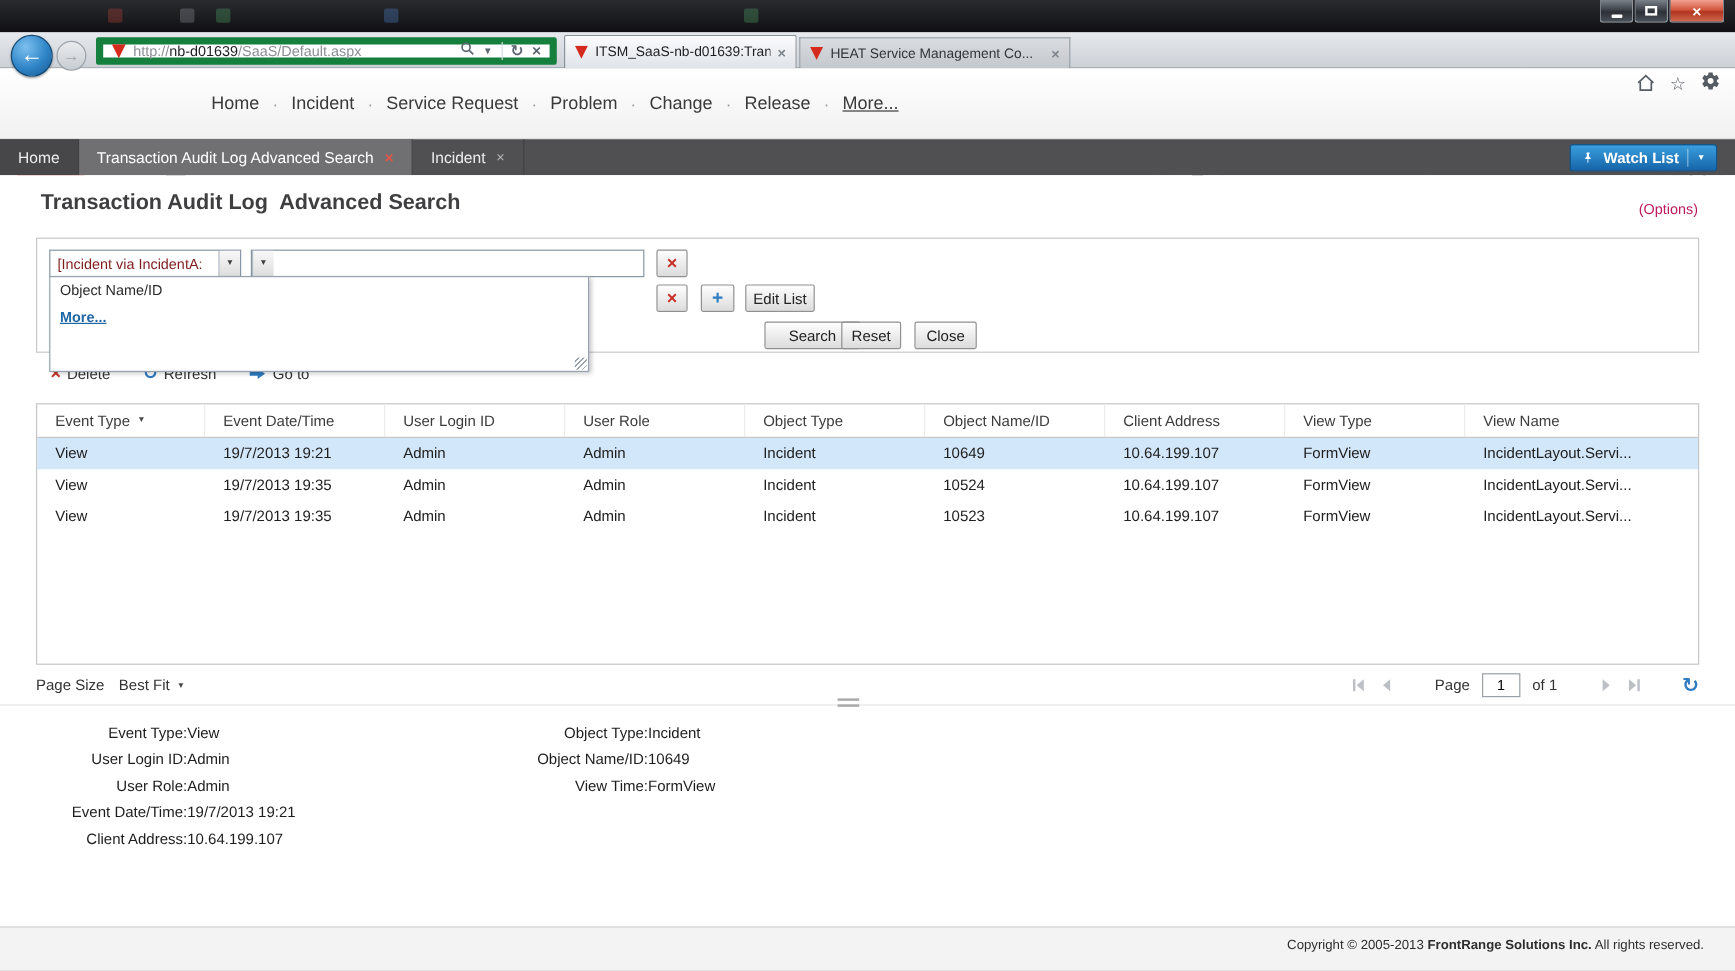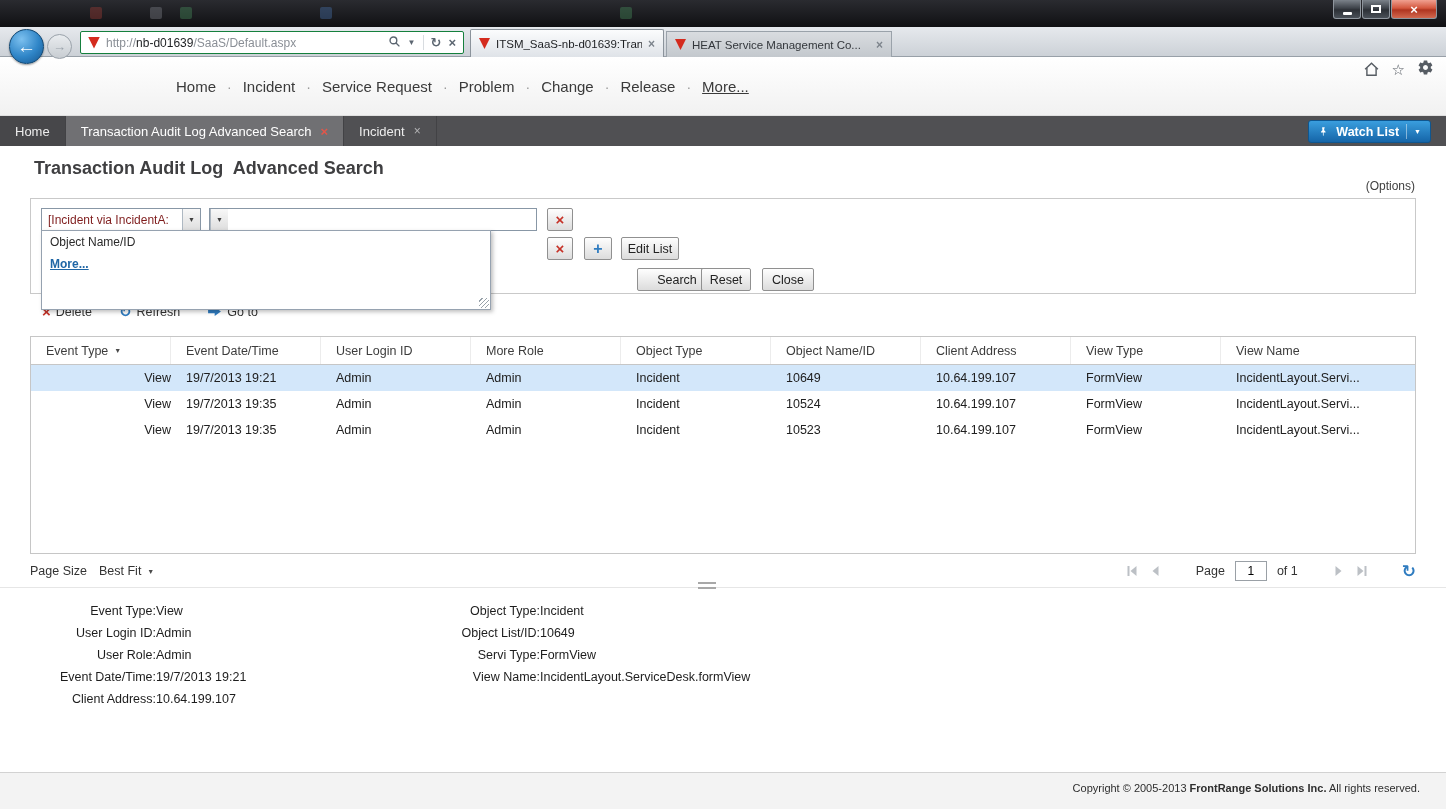--- a/index.html
+++ b/index.html
@@ -22,21 +22,21 @@
   .browserbar { position:absolute; top:27px; left:0; right:0; height:30px;
      background:linear-gradient(#e6e9ed,#ccd1d7); border-bottom:1px solid #98a0a8; }
   .back-btn { position:absolute; left:9px; top:29px; width:35px; height:35px; border-radius:50%;
      background:radial-gradient(circle at 35% 28%, #7cc0ef 0%, #2f85c7 55%, #16568f 100%);
      border:1px solid #0f4672; z-index:30; display:flex; align-items:center; justify-content:center;
      color:#fff; font-size:19px; font-weight:bold; box-shadow:0 1px 2px rgba(0,0,0,.4); cursor:pointer; }
   .fwd-btn { position:absolute; left:47px; top:34px; width:25px; height:25px; border-radius:50%;
      background:linear-gradient(#e9ecef,#c8cdd2); border:1px solid #9aa2aa; z-index:29;
      display:flex; align-items:center; justify-content:center; color:#9aa2aa; font-size:13px; }
   .urlbar { position:absolute; left:80px; top:31px; width:384px; height:23px; background:#fff;
-     border:1px solid #15803d; border-radius:2px; display:flex; align-items:center; padding:0 5px; z-index:25; }
+     border:6px solid #15803d; border-radius:2px; display:flex; align-items:center; padding:0 5px; z-index:25; }
   .url-fav { width:12px; height:12px; margin:0 6px 0 2px; background:#d42b1e; clip-path:polygon(0 0,100% 0,50% 100%); flex:none; }
   .url-text { flex:1; font-size:12px; color:#8a8f96; white-space:nowrap; overflow:hidden; }
   .url-text .domain { color:#1c1e21; }
   .url-icons { display:flex; align-items:center; gap:7px; padding-right:2px; color:#5b6570; }
   .url-arrow { font-size:8px; color:#5b6570; }
   .url-refresh { font-size:13px; font-weight:bold; color:#5b6570; }
   .url-stop { font-size:13px; font-weight:bold; color:#5b6570; }
   .url-sep { width:1px; height:15px; background:#d8dce0; }
   .btab { position:absolute; display:flex; align-items:center; gap:6px; padding:0 8px; font-size:11.5px; cursor:pointer; }
   .btab.active { left:470px; top:29px; width:194px; height:28px; z-index:24;
@@ -84,21 +84,21 @@
   .tab-x-gray { color:#b4b4b6; font-size:12px; }
   .watchlist { position:absolute; right:15px; top:120px; height:23px; display:flex; align-items:center; padding:0 9px;
      background:linear-gradient(#3a9ede,#1565a8); border:1px solid #0f568f; border-radius:3px; color:#fff;
      font-size:12.5px; font-weight:bold; gap:7px; cursor:pointer; }
   .wl-sep { width:1px; height:15px; background:rgba(255,255,255,.45); }
   .wl-arrow { font-size:7px; }
 
   
   .content { position:absolute; top:146px; left:0; right:0; bottom:37px; background:#fff; }
   .page-title { position:absolute; left:34px; top:12px; font-size:18px; font-weight:bold; color:#3f3f41; white-space:pre; }
-  .options-link { position:absolute; right:31px; top:21px; font-size:12px; color:#404040; cursor:pointer;margin-top:12px; }
+  .options-link { position:absolute; right:31px; top:21px; font-size:12px; color:#be185d; cursor:pointer; }
 
   .search-panel { position:absolute; left:30px; top:52px; width:1386px; height:96px; border:1px solid #c9c9c9; background:#fff; }
   .combo { position:absolute; height:23px; border:1px solid #8897a6; background:#fff; display:flex; cursor:pointer; }
   .combo-text { flex:1; font-size:12px; color:#7f1d1d; padding:4px 6px 0; white-space:nowrap; overflow:hidden; }
   .combo-arrow { width:18px; border-left:1px solid #aeb8c2; background:linear-gradient(#f8f8f8,#dedede);
      display:flex; align-items:center; justify-content:center; font-size:7px; color:#3f3f3f; }
   .sbtn { position:absolute; height:23px; background:linear-gradient(#fefefe,#dcdcdc); border:1px solid #909090; border-radius:2px;
      display:flex; align-items:center; justify-content:center; font-size:12.5px; color:#222; cursor:pointer; }
   .xglyph { color:#c63228; font-size:15px; font-weight:bold; line-height:1; }
   .plusglyph { color:#2f7cc0; font-size:16px; font-weight:bold; line-height:1; }
@@ -118,21 +118,21 @@
 
   .grid { position:absolute; left:30px; top:190px; width:1386px; height:218px; border:1px solid #c6c6c6; background:#fff; }
   .ghead { display:flex; height:28px; border-bottom:1px solid #c6c6c6; align-items:stretch; }
   .gh { padding-left:15px; font-size:12.5px; color:#3c3c3c; display:flex; align-items:center; gap:6px;
      border-right:1px solid #ececec; cursor:pointer; white-space:nowrap; overflow:hidden; }
   .gh:last-child { border-right:none; }
   .sort-arrow { font-size:7px; color:#4a4a4a; }
   .grow { display:flex; height:26px; align-items:center; font-size:12.5px; color:#202020; cursor:pointer; }
   .grow.selected { background:#d3e7fa; }
   .gc { padding-left:15px; white-space:nowrap; overflow:hidden; }
-  .w0{width:140px; flex:none;text-align:right;} .w1{width:150px; flex:none;} .w8{flex:1;}
+  .w0{width:140px; flex:none;} .w1{width:150px; flex:none;} .w8{flex:1;}
 
   .pager { position:absolute; left:30px; top:408px; width:1386px; height:34px; display:flex; align-items:center; font-size:12.5px; color:#333; }
   .pg-bestfit { display:flex; align-items:center; gap:6px; margin-left:12px; cursor:pointer; }
   .pg-arrow { font-size:7px; color:#4a4a4a; }
   .pg-right { margin-left:auto; display:flex; align-items:center; gap:10px; }
   .pg-ico { display:flex; align-items:center; justify-content:center; cursor:pointer; }
   .pg-input { width:32px; height:20px; border:1px solid #9aa0a6; font-size:12px; text-align:center; font-family:inherit; }
   .pg-gap { width:14px; }
   .pg-refresh { color:#2f7cc0; font-size:17px; font-weight:bold; cursor:pointer; line-height:1; }
 
@@ -360,21 +360,21 @@
           <span>Event Type</span>
           <span class="sort-arrow">▼</span>
         </div>
         <div class="gh w1">
             <span>Event Date/Time</span>
           </div>
         <div class="gh w1">
             <span>User Login ID</span>
           </div>
         <div class="gh w1">
-            <span>More Role</span>
+            <span>User Role</span>
           </div>
         <div class="gh w1">
             <span>Object Type</span>
           </div>
         <div class="gh w1">
             <span>Object Name/ID</span>
           </div>
         <div class="gh w1">
             <span>Client Address</span>
           </div>
@@ -483,30 +483,26 @@
           <span class="dlabel">Client Address:</span>
           <span>10.64.199.107</span>
         </div>
     </div>
     <div class="details-right">
       <div class="drow">
           <span class="dlabel">Object Type:</span>
           <span>Incident</span>
         </div>
       <div class="drow">
-          <span class="dlabel">Object List/ID:</span>
+          <span class="dlabel">Object Name/ID:</span>
           <span>10649</span>
         </div>
       <div class="drow">
-          <span class="dlabel">Servi Type:</span>
+          <span class="dlabel">View Time:</span>
           <span>FormView</span>
-        </div>
-      <div class="drow">
-          <span class="dlabel">View Name:</span>
-          <span>IncidentLayout.ServiceDesk.formView</span>
         </div>
     </div>
   </div>
 
   <div class="footer">
     <div class="copyright"><span>Copyright © 2005-2013 </span><b>FrontRange Solutions Inc.</b><span> All rights reserved.</span></div>
   </div>
 
 </div>
 

